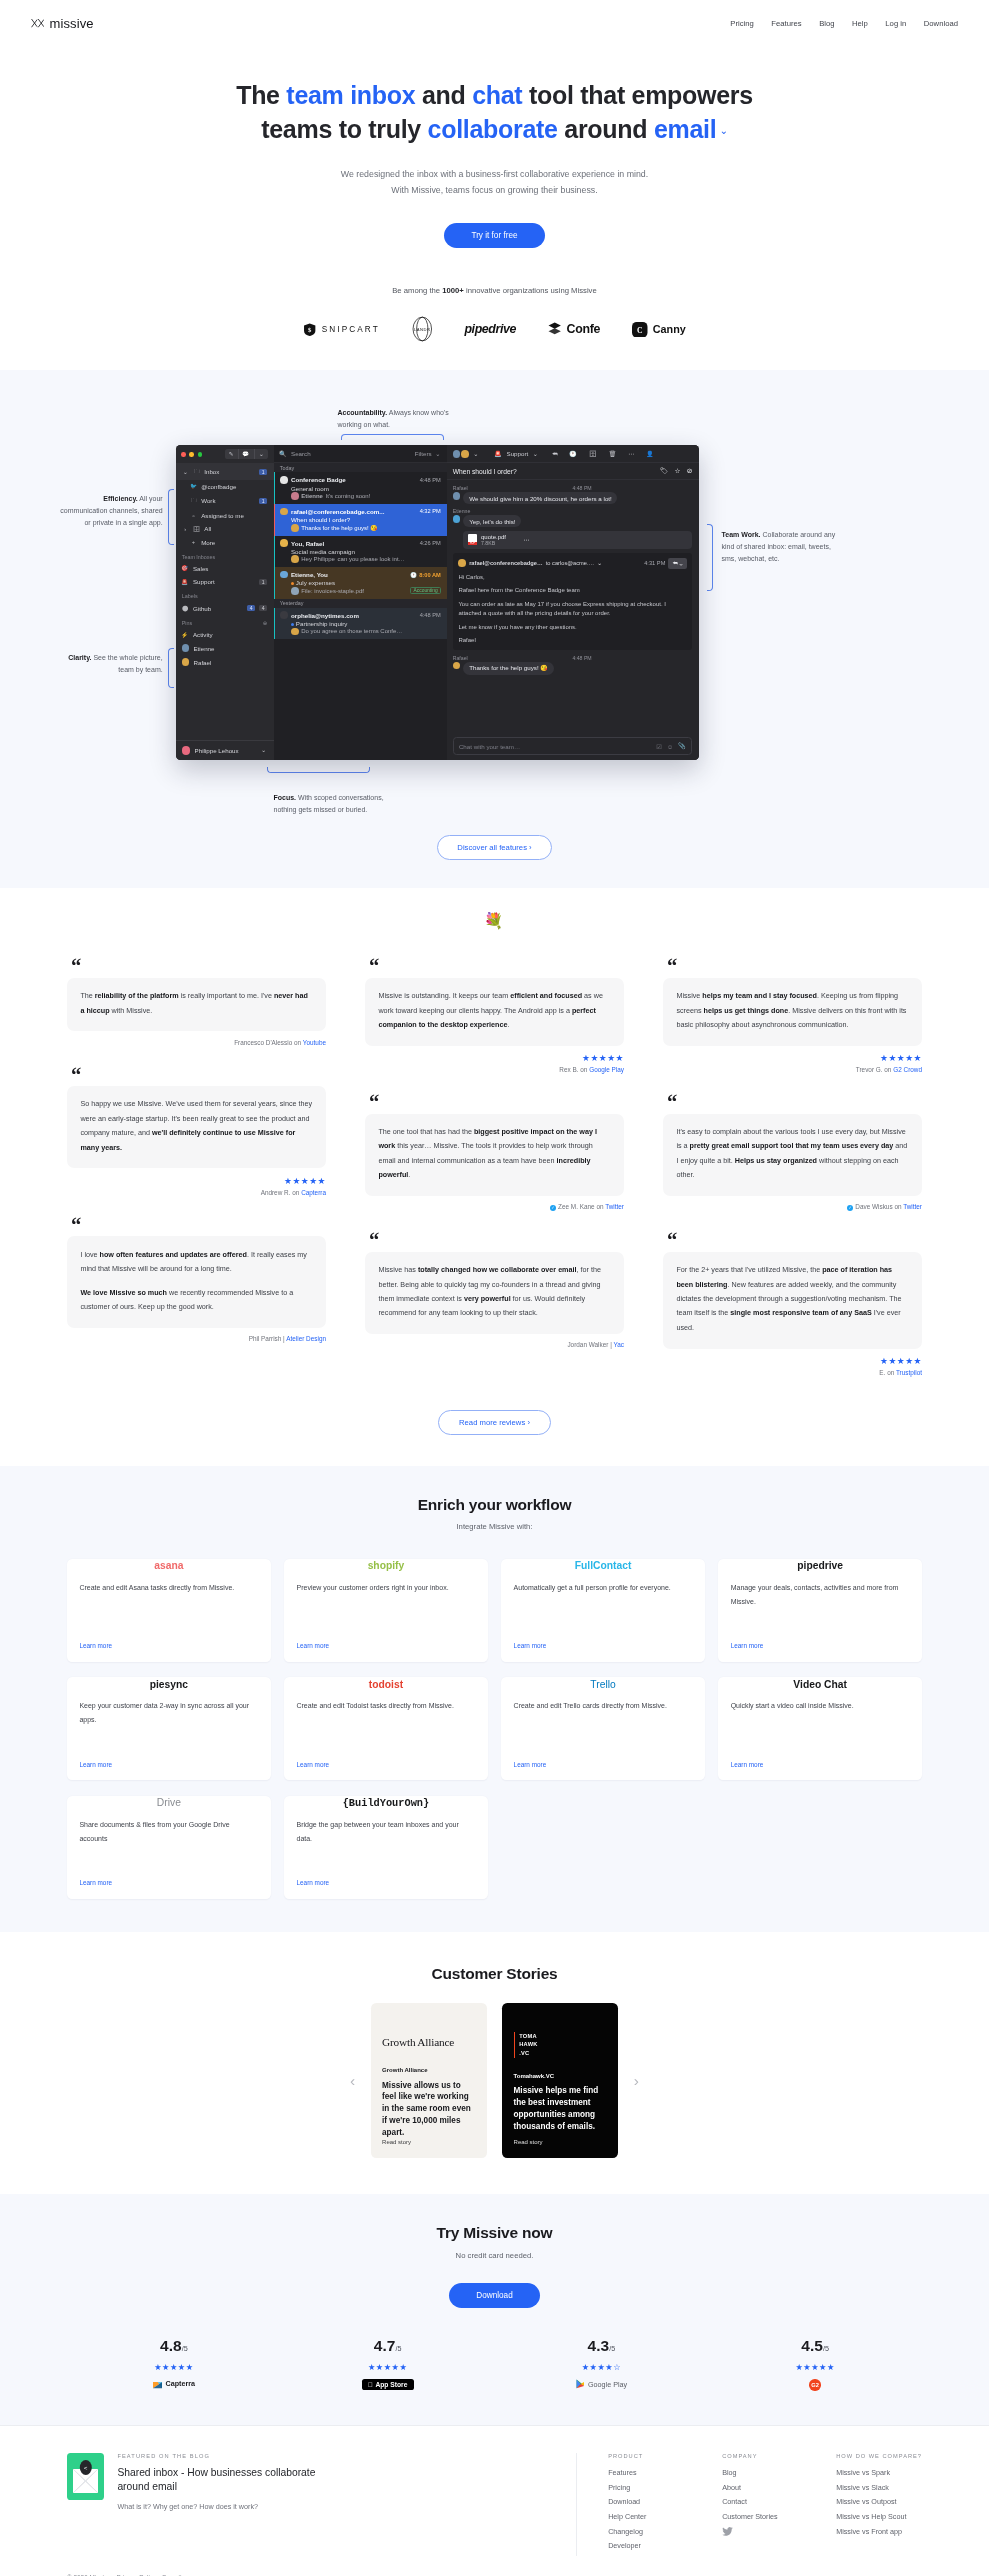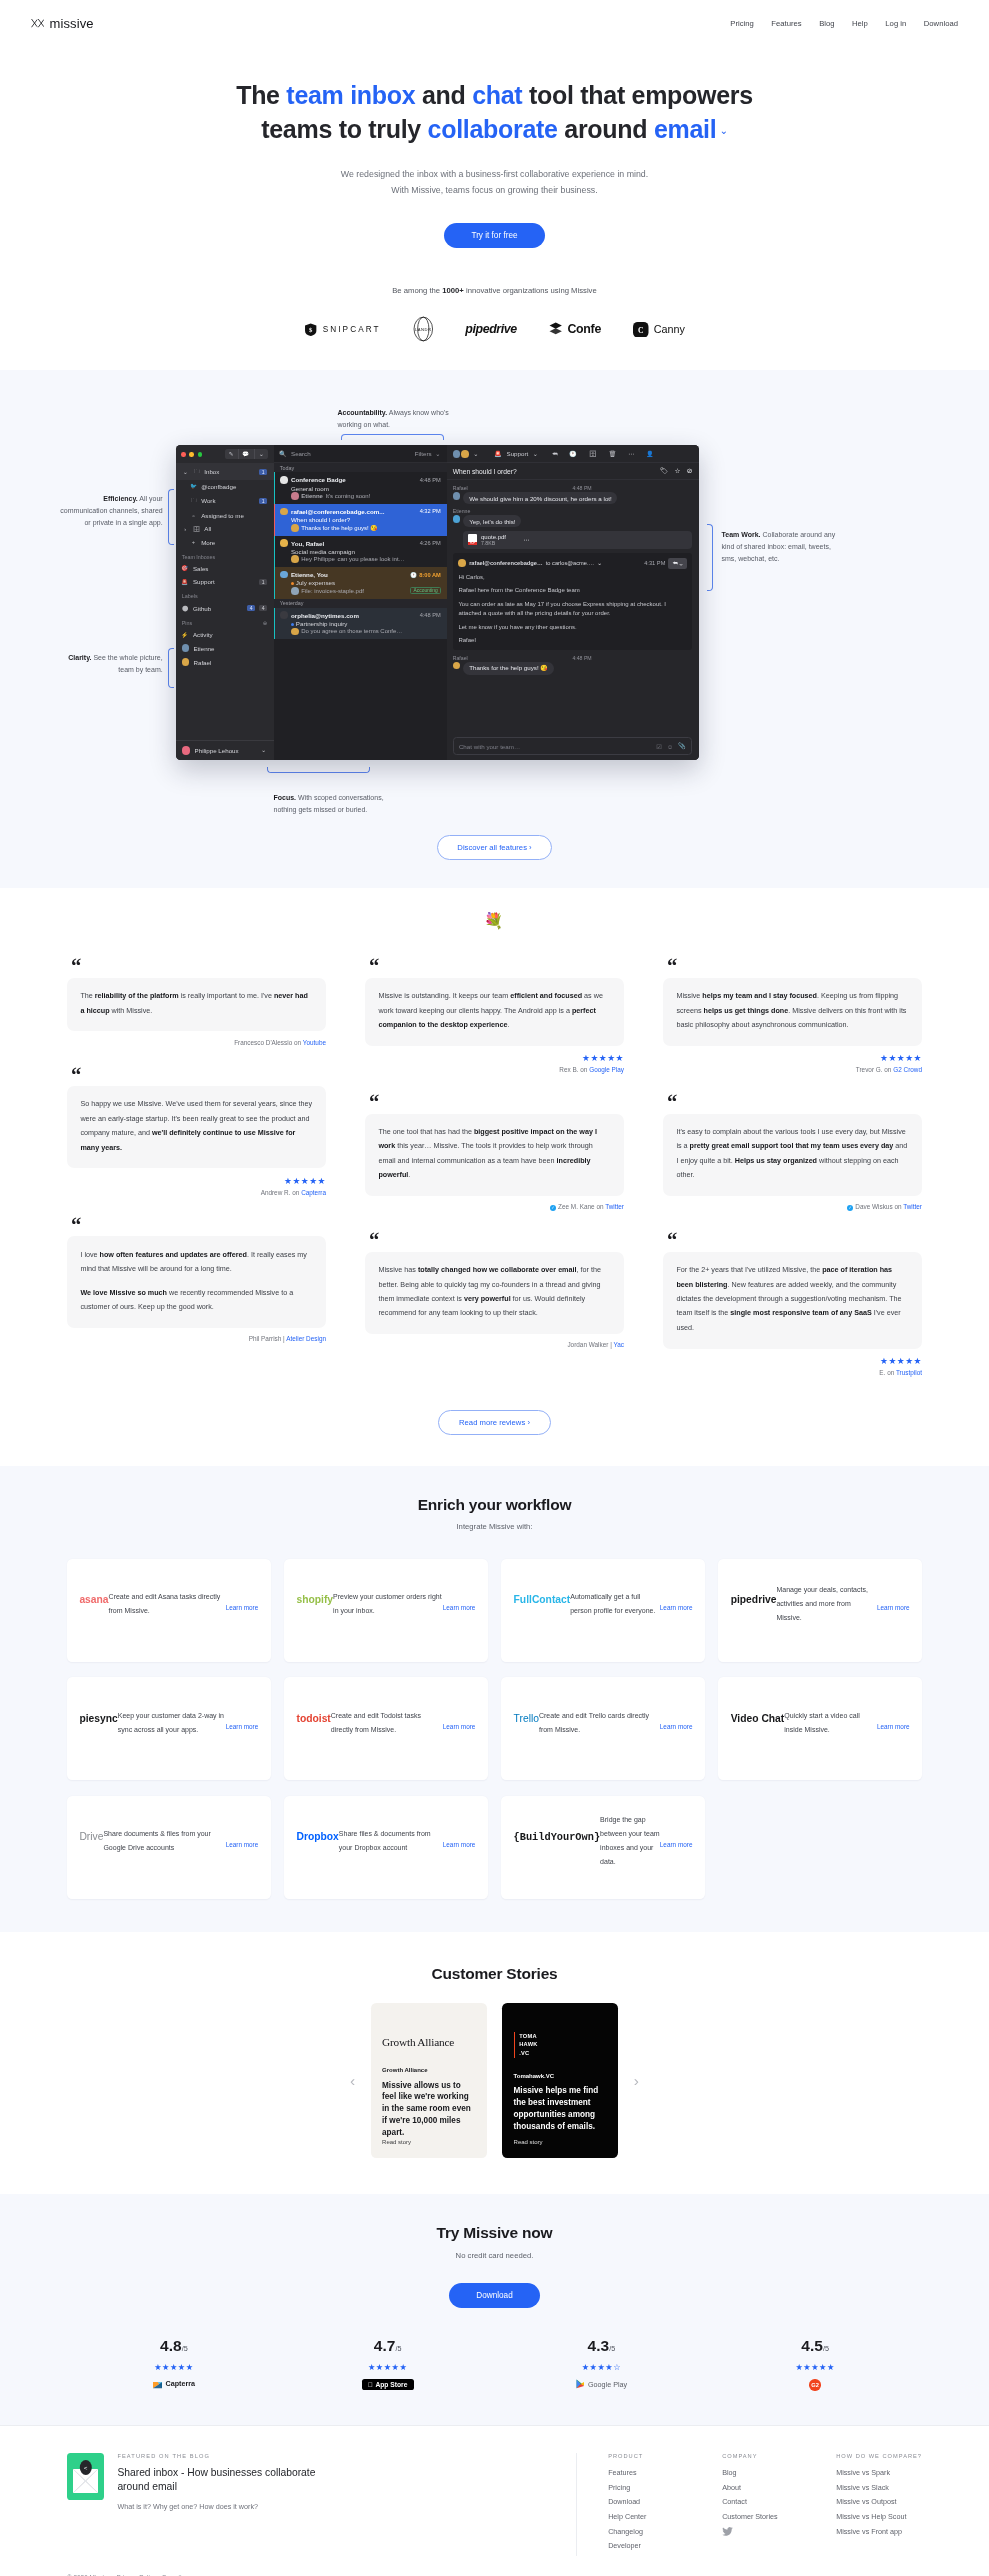--- a/index.html
+++ b/index.html
@@ -34,21 +34,21 @@
     font-family:inherit;
   }
   .among{margin-top:38px;font-size:7.7px;color:#52565e;}
   .among b{font-weight:700;color:#25262b;}
 
   .logo-row{display:flex;align-items:center;justify-content:center;gap:32px;margin-top:20.6px;height:27px;}
   .logo{display:flex;align-items:center;gap:5.2px;color:#111;}
   .snipcart-txt{font-size:8.2px;font-weight:400;letter-spacing:2.1px;}
   .pipedrive-txt{font-size:12.4px;font-weight:800;letter-spacing:-0.4px;font-style:italic;}
   .buffer-txt{font-size:12.4px;font-weight:800;letter-spacing:-0.3px;}
-  .canny-txt{font-size:10.8px;font-weight:400;}
+  .canny-txt{font-size:10.8px;font-weight:700;}
 
   
   .showcase{margin-top:27px;background:#f6f8fd;padding:30px 0 28px;position:relative;}
   .showcase-inner{width:886px;margin:0 auto;position:relative;height:428px;}
   .callout{position:absolute;font-size:7px;line-height:1.72;color:#585c66;width:106px;}
   .callout b{color:#1b1b1f;font-weight:700;}
   .callout.left{text-align:right;}
   .callout.right{text-align:left;}
   .bracket{position:absolute;border:0.8px solid #5c86f0;}
   .bracket.v-left{border-right:none;border-radius:4.1px 0 0 4.1px;width:6.2px;}
@@ -140,21 +140,21 @@
   .src{color:#2563f5;}
   .twitter-check{display:inline-block;width:6.2px;height:6.2px;border-radius:50%;background:#1da1f2;color:#fff;font-size:4.1px;text-align:center;line-height:6.2px;margin-right:2.1px;}
   .readmore-wrap{text-align:center;padding:11.3px 0 31px;}
 
   
   .enrich{background:#f6f8fd;padding:30px 0 33px;}
   .sec-title{text-align:center;font-size:15.5px;font-weight:700;color:#1b1b1f;letter-spacing:-0.2px;}
   .sec-sub{text-align:center;font-size:7.7px;color:#5e626b;margin-top:8.2px;}
   .int-grid{width:855px;margin:28px auto 0;display:grid;grid-template-columns:repeat(4,1fr);gap:15.5px 13.4px;}
   .int-card{background:#fff;border-radius:5.2px;padding:0 12.4px 12.4px;position:relative;min-height:103px;
-    box-shadow:0 0.5px 1.5px rgba(30,40,70,.05);display:flex;flex-direction:row;align-items:center;}
+    box-shadow:0 0.5px 1.5px rgba(30,40,70,.05);display:flex;flex-direction:column;}
   .int-logo{height:30px;display:flex;align-items:center;justify-content:center;margin-top:-8.2px;font-weight:800;font-size:10.3px;}
   .int-desc{font-size:7px;line-height:2;color:#3f424a;flex:1;}
   .learn{font-size:6.4px;color:#2563f5;margin-top:7.2px;}
 
   
   .stories{padding:33px 0 36px;}
   .stories-wrap{width:546px;margin:20.6px auto 0;display:flex;align-items:center;justify-content:center;gap:15.5px;position:relative;}
   .arrow{font-size:15.5px;color:#b5b7bd;cursor:pointer;user-select:none;line-height:1;font-family:"Liberation Sans",sans-serif;}
   .story{width:116px;height:155px;border-radius:5.2px;padding:13.4px 11.3px;display:flex;flex-direction:column;}
   .story.light{background:#f4f2ee;color:#16171b;}
@@ -701,25 +701,20 @@
         <div class="int-logo" style="color: rgb(23, 24, 26);">Video Chat</div>
         <div class="int-desc">Quickly start a video call inside Missive.</div>
         <a class="learn">Learn more</a>
       </div>
       <div class="int-card">
         <div class="int-logo" style="color: rgb(136, 139, 144); font-weight: 400;">Drive</div>
         <div class="int-desc">Share documents &amp; files from your Google Drive accounts</div>
         <a class="learn">Learn more</a>
       </div>
       <div class="int-card">
-        <div class="int-logo" style="color: rgb(0, 97, 255);">Dropbox</div>
-        <div class="int-desc">Share files &amp; documents from your Dropbox account</div>
-        <a class="learn">Learn more</a>
-      </div>
-      <div class="int-card">
         <div class="int-logo" style="color: rgb(23, 24, 26); font-family: &quot;Liberation Mono&quot;, monospace;">{BuildYourOwn}</div>
         <div class="int-desc">Bridge the gap between your team inboxes and your data.</div>
         <a class="learn">Learn more</a>
       </div>
     </div>
 </section>
 
 <section class="stories">
   <h2 class="sec-title">Customer Stories</h2>
   <div class="stories-wrap">

